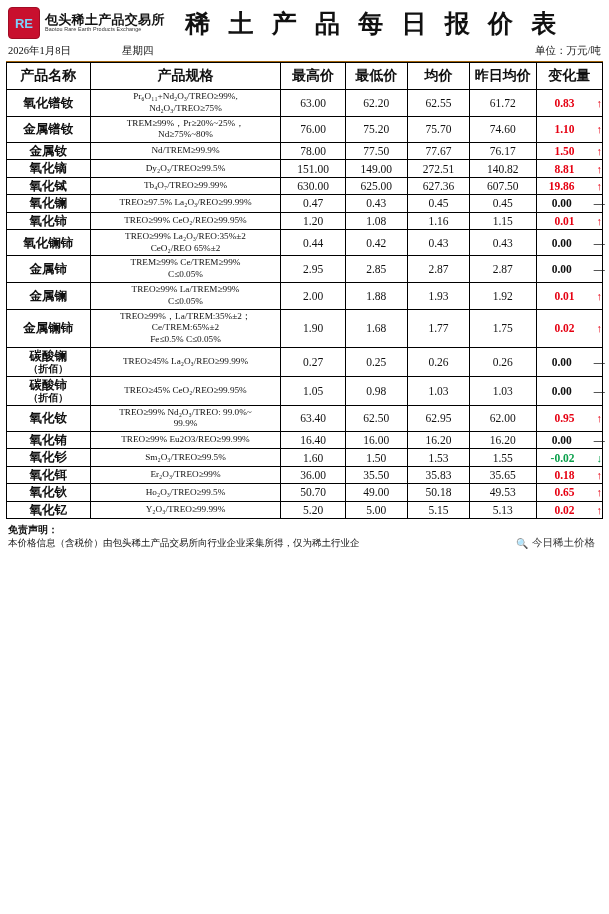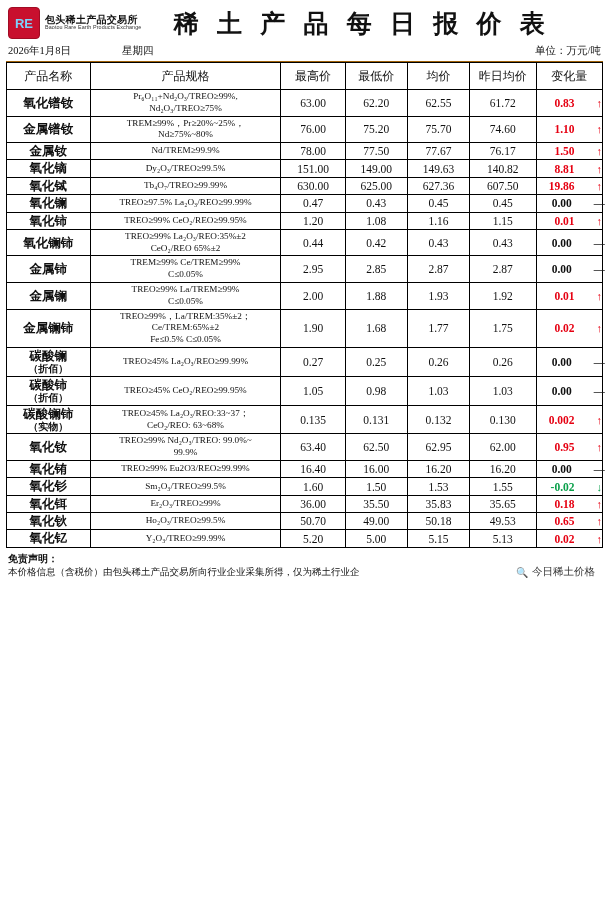--- a/index.html
+++ b/index.html
@@ -25,21 +25,21 @@
   .logo-wrap{display:flex;align-items:center;gap:5px;margin-left:2px;}
   .logo-badge{
     width:30px;height:30px;border-radius:4px;
     background:#c8102e;color:#7dd3fc;
     display:flex;align-items:center;justify-content:center;
     font-family:Liberation Sans, sans-serif;
     font-weight:bold;font-size:13px;
     border:1px solid #a00c24;
   }
   .logo-text{line-height:1.05;}
-  .logo-cn{font-size:10px;font-weight:bold;color:#111;letter-spacing:.3px;}
+  .logo-cn{font-size:13px;font-weight:bold;color:#111;letter-spacing:.3px;}
   .logo-en{font-size:5.4px;color:#333;font-family:"Liberation Sans", sans-serif;letter-spacing:.1px;}
   .doc-title{
     flex:1;text-align:center;
     font-size:25px;font-weight:bold;
     letter-spacing:6px;
     font-family:"Liberation Serif", serif;
     padding-right:20px;
   }
   
   .meta{
@@ -58,22 +58,22 @@
     table-layout:fixed;
     font-size:10.5px;
   }
   th,td{
     border:1px solid #000;
     text-align:center;
     vertical-align:middle;
     padding:1px 2px;
   }
   thead th{
-    font-weight:normal;
-    font-size:12px;
+    font-weight:bold;
+    font-size:14px;
     height:24px;
     margin-top:12px;
   }
   col.c-name{width:78px;}
   col.c-spec{width:178px;}
   col.c-hi{width:60px;}
   col.c-lo{width:58px;}
   col.c-avg{width:58px;}
   col.c-prev{width:62px;}
   col.c-chg{width:62px;}
@@ -206,21 +206,21 @@
               <span class="chg-val">1.50</span>
               <span class="chg-arrow arrow">↑</span>
             </span>
           </td>
         </tr>
         <tr>
           <td class="name">氧化镝</td>
           <td class="spec">Dy₂O₃/TREO≥99.5%</td>
           <td class="num">151.00</td>
           <td class="num">149.00</td>
-          <td class="num">149.63</td>
+          <td class="num">272.51</td>
           <td class="num">140.82</td>
           <td class="chg up">
             <span class="chg-inner">
               <span class="chg-val">8.81</span>
               <span class="chg-arrow arrow">↑</span>
             </span>
           </td>
         </tr>
         <tr>
           <td class="name">氧化铽</td>
@@ -338,34 +338,20 @@
           <td class="name">碳酸铈<span class="sub">（折佰）</span></td>
           <td class="spec">TREO≥45% CeO₂/REO≥99.95%</td>
           <td class="num">1.05</td>
           <td class="num">0.98</td>
           <td class="num">1.03</td>
           <td class="num">1.03</td>
           <td class="chg flat">
             <span class="chg-inner">
               <span class="chg-val">0.00</span>
               <span class="chg-arrow arrow">—</span>
-            </span>
-          </td>
-        </tr>
-        <tr>
-          <td class="name">碳酸镧铈<span class="sub">（实物）</span></td>
-          <td class="spec">TREO≥45% La₂O₃/REO:33~37；<br>CeO₂/REO: 63~68%</td>
-          <td class="num">0.135</td>
-          <td class="num">0.131</td>
-          <td class="num">0.132</td>
-          <td class="num">0.130</td>
-          <td class="chg up">
-            <span class="chg-inner">
-              <span class="chg-val">0.002</span>
-              <span class="chg-arrow arrow">↑</span>
             </span>
           </td>
         </tr>
         <tr>
           <td class="name">氧化钕</td>
           <td class="spec">TREO≥99%      Nd₂O₃/TREO: 99.0%~<br>99.9%</td>
           <td class="num">63.40</td>
           <td class="num">62.50</td>
           <td class="num">62.95</td>
           <td class="num">62.00</td>

